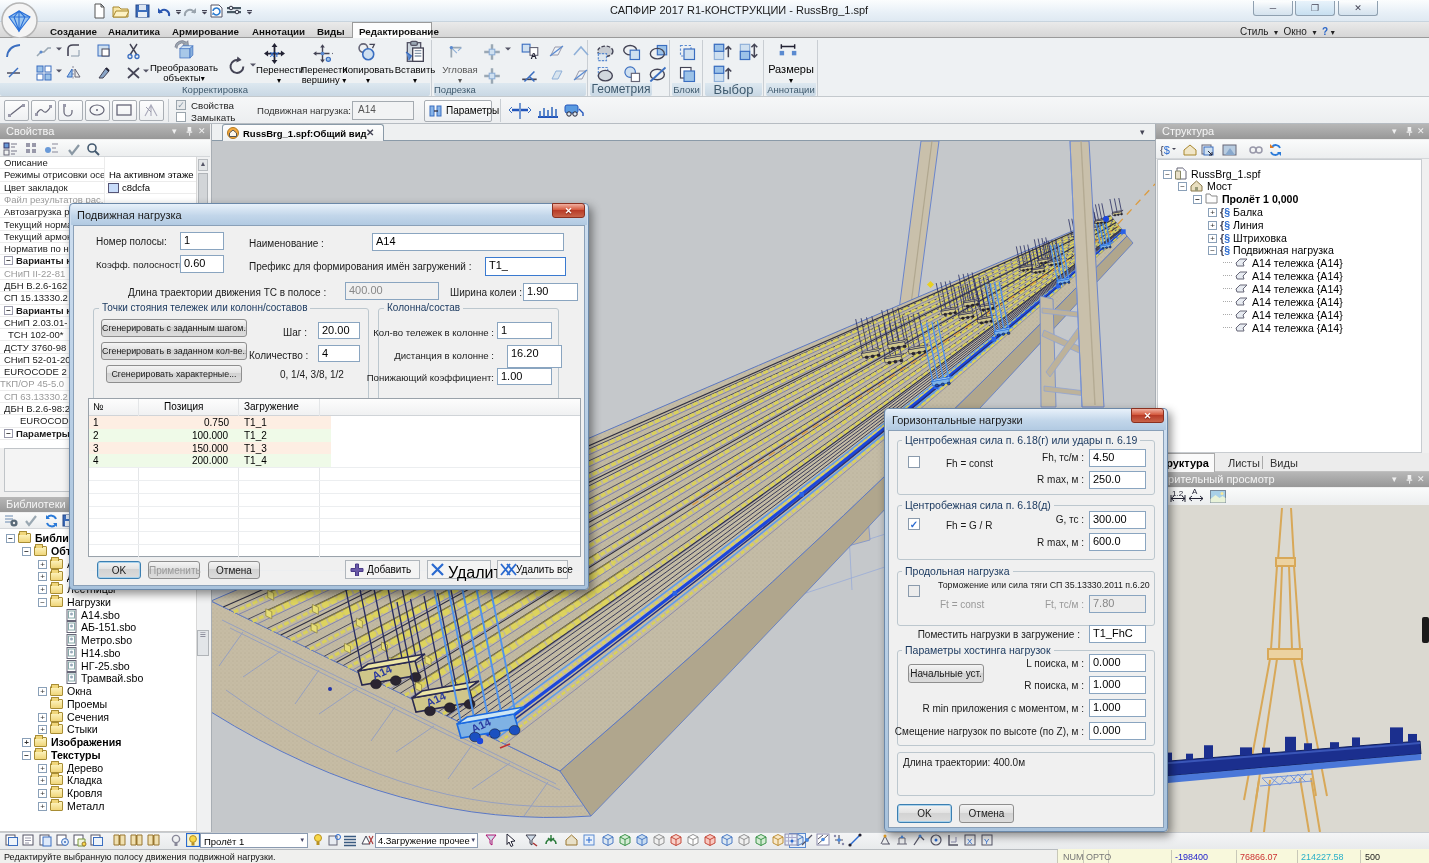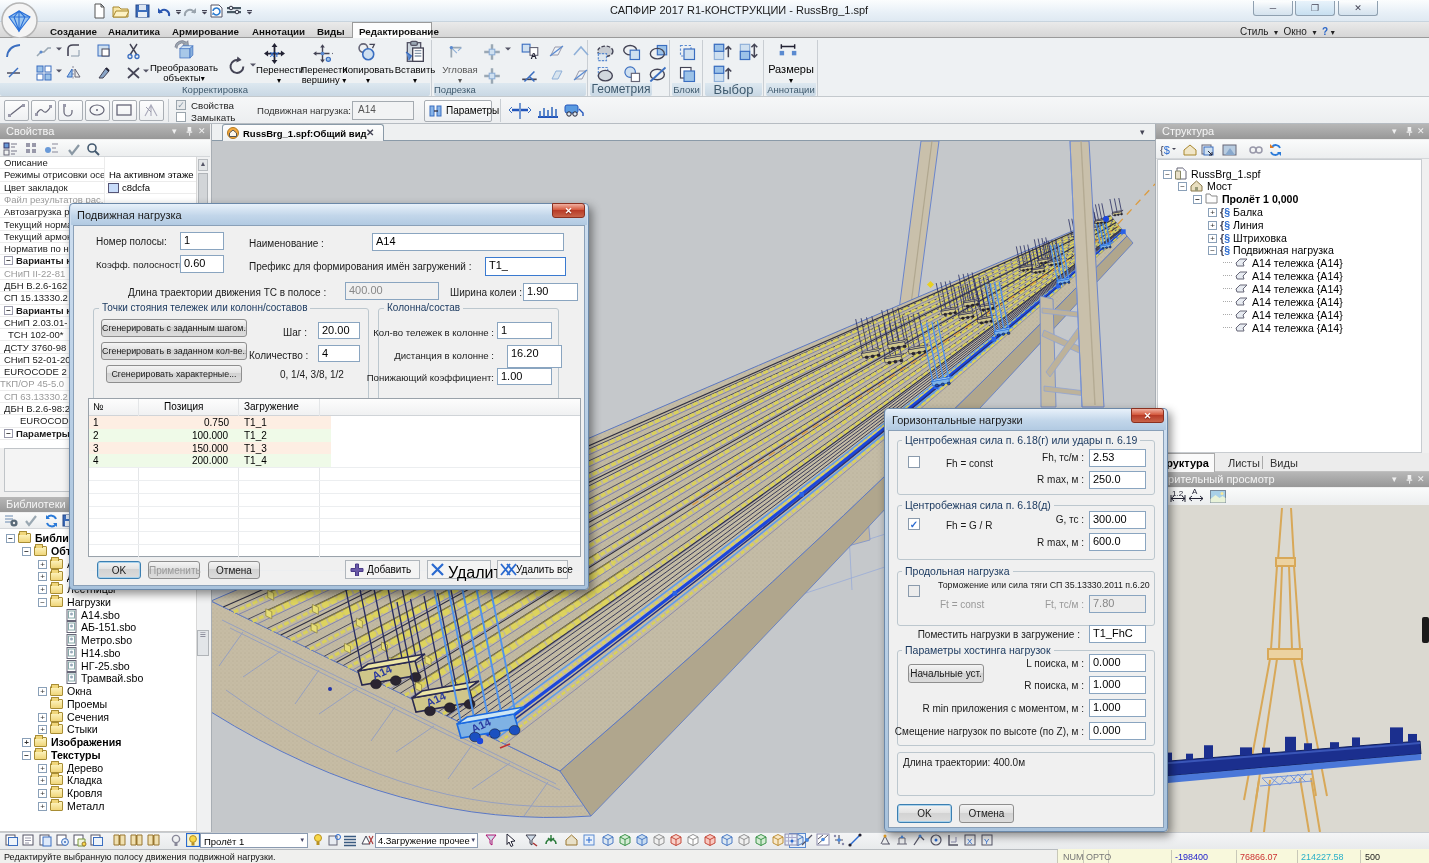--- a/index.html
+++ b/index.html
@@ -1403,21 +1403,21 @@
 <div class="abs" style="left:884px;top:408px;width:284px;height:424px;background:linear-gradient(#cfdff0,#a8c2dc);border:1px solid #6b88a8;border-radius:4px;box-shadow:3px 4px 10px rgba(0,0,0,0.45)"></div>
 <div class="abs" style="left:886px;top:409px;width:280px;height:21px;background:linear-gradient(#e8f1fa,#c2d6ea 55%,#b2cae2);border-radius:3px 3px 0 0"></div>
 <div class="tb" style="left:892px;top:414px;font-size:11px;color:#1a1a1a">Горизонтальные нагрузки</div>
 <div class="abs" style="left:1131px;top:408px;width:33px;height:15px;background:linear-gradient(#f0b0a0,#d4583c 45%,#b83c28 50%,#c8644a);border:1px solid #8a3020;border-radius:0 3px 3px 3px;color:#fff;text-align:center;font-size:9px;font-weight:bold;line-height:14px;text-shadow:0 1px 1px #802010">✕</div>
 <div class="abs" style="left:888px;top:430px;width:276px;height:398px;background:#f0f0f0;border:1px solid #8aa0b8"></div>
 <div class="grp" style="left:897px;top:440px;width:258px;height:55px"></div>
 <div class="grplbl" style="left:902px;top:434px;font-size:10.5px">Центробежная сила п. 6.18(г) или удары п. 6.19</div>
 <div class="cb" style="left:908px;top:456px"></div>
 <div class="lbl" style="left:946px;top:458px">Fh = const</div>
 <div class="lbl" style="left:934px;top:452px;width:150px;text-align:right">Fh, тс/м :</div>
-<div class="inp" style="left:1089px;top:449px;width:57px;height:18px">2.53</div>
+<div class="inp" style="left:1089px;top:449px;width:57px;height:18px">4.50</div>
 <div class="lbl" style="left:934px;top:474px;width:150px;text-align:right">R max, м :</div>
 <div class="inp" style="left:1089px;top:471px;width:57px;height:18px">250.0</div>
 <div class="grp" style="left:897px;top:505px;width:258px;height:55px"></div>
 <div class="grplbl" style="left:902px;top:499px;font-size:10.5px">Центробежная сила п. 6.18(д)</div>
 <div class="cb" style="left:908px;top:518px;color:#2a6ad0;font-weight:bold;font-size:10px;line-height:11px;text-align:center">✓</div>
 <div class="lbl" style="left:946px;top:520px">Fh = G / R</div>
 <div class="lbl" style="left:934px;top:514px;width:150px;text-align:right">G, тс :</div>
 <div class="inp" style="left:1089px;top:511px;width:57px;height:18px">300.00</div>
 <div class="lbl" style="left:934px;top:537px;width:150px;text-align:right">R max, м :</div>
 <div class="inp" style="left:1089px;top:533px;width:57px;height:18px">600.0</div>

